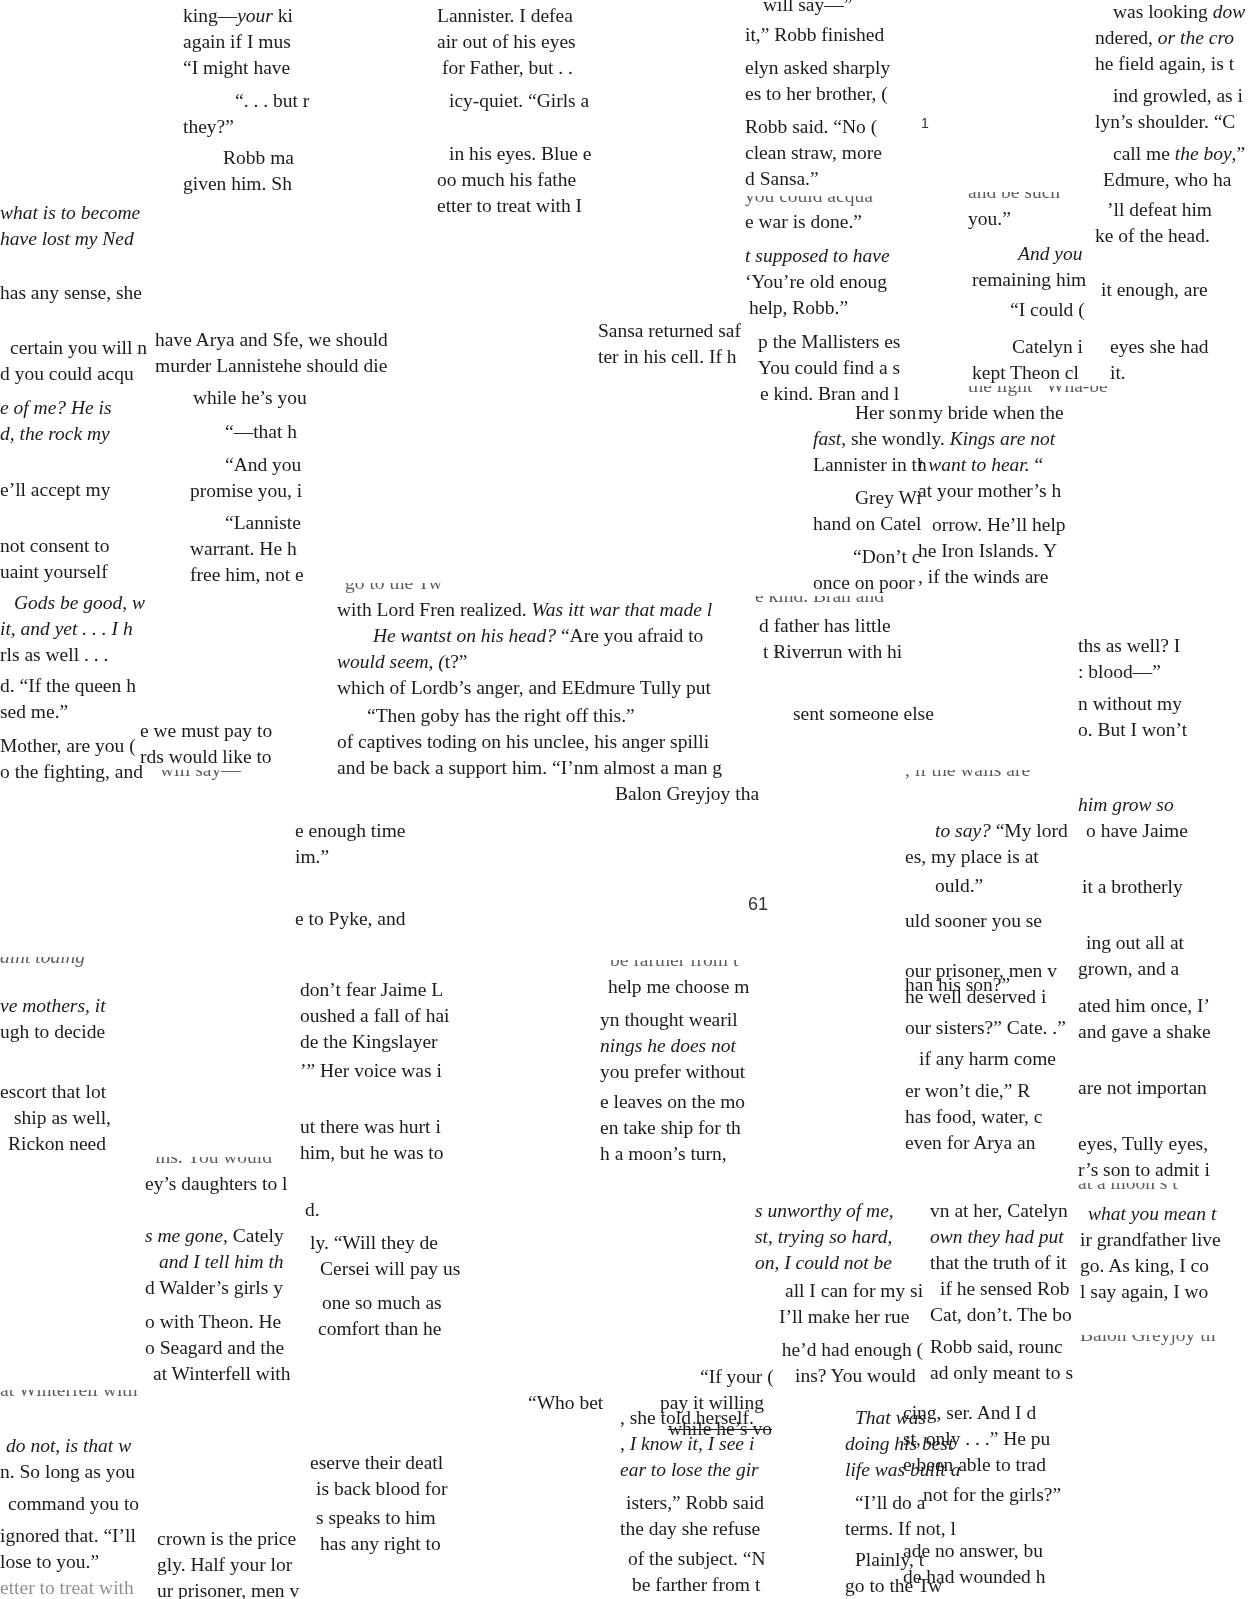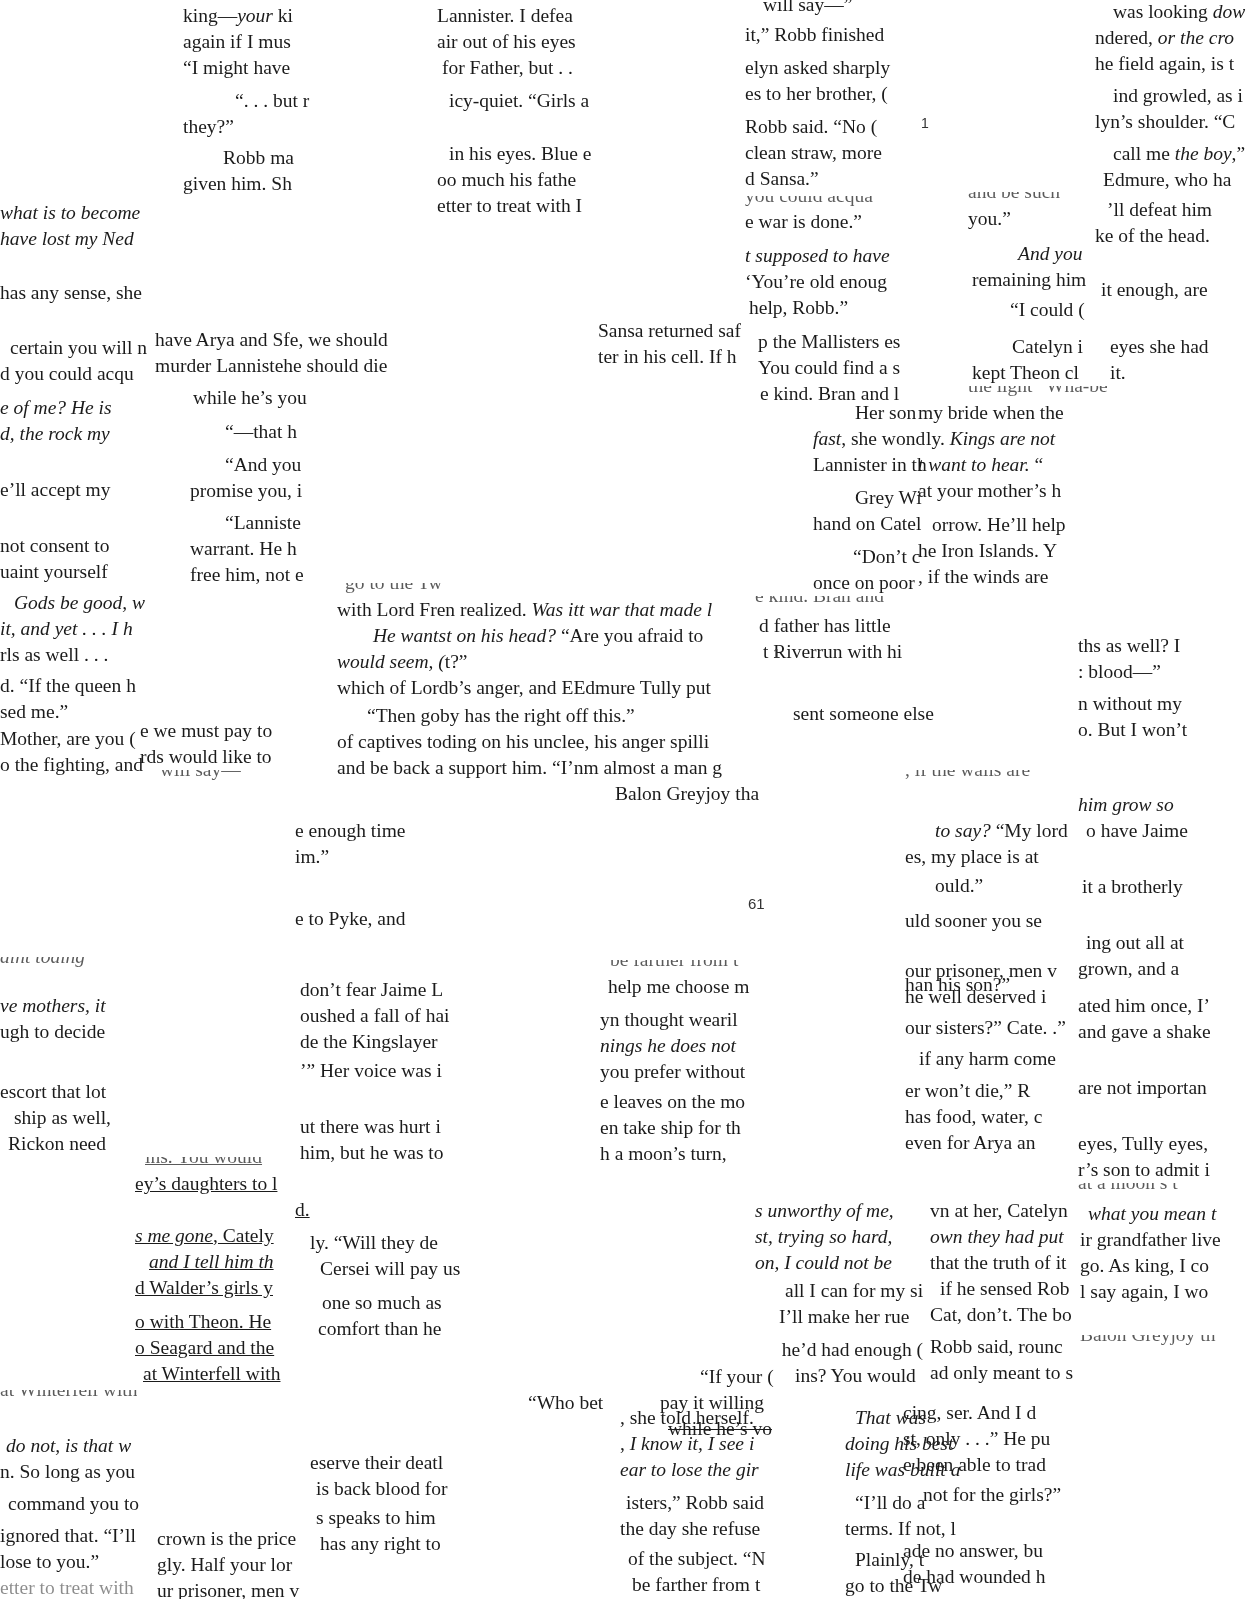--- a/index.html
+++ b/index.html
@@ -93,21 +93,21 @@
       <div class="line" style="margin-top: 8px;"><span class="t"><i>e of me? He is</i></span></div>
       <div class="line"><span class="t"><i>d, the rock my</i></span></div>
       <div class="line" style="margin-top: 30px;"><span class="t"><span>e’ll accept my</span></span></div>
       <div class="line" style="margin-top: 30px;"><span class="t"><span>not consent to</span></span></div>
       <div class="line"><span class="t"><span>uaint yourself</span></span></div>
       <div class="line" style="margin-left: 14px; margin-top: 5px;"><span class="t"><i>Gods be good, w</i></span></div>
       <div class="line"><span class="t"><i>it, and yet . . . I h</i></span></div>
       <div class="line"><span class="t"><span>rls as well . . .</span></span></div>
       <div class="line" style="margin-top: 5px;"><span class="t"><span>d. “If the queen h</span></span></div>
       <div class="line"><span class="t"><span>sed me.”</span></span></div>
-      <div class="line" style="margin-top: 1px;"><span class="t"><span>Mother, are you (</span></span></div>
+      <div class="line" style="margin-top: 8px;"><span class="t"><span>Mother, are you (</span></span></div>
       <div class="line"><span class="t"><span>o the fighting, and</span></span></div>
     </div>
     <div class="frag" style="left: 155px; top: 327px;">
       <div class="line"><span class="t"><span>have Arya and Sfe, we should</span></span></div>
       <div class="line"><span class="t"><span>murder Lannistehe should die</span></span></div>
       <div class="line" style="margin-left: 38px; margin-top: 6px;"><span class="t"><span>while he’s you</span></span></div>
       <div class="line" style="margin-left: 70px; margin-top: 8px;"><span class="t"><span>“—that h</span></span></div>
       <div class="line" style="margin-left: 70px; margin-top: 7px;"><span class="t"><span>“And you</span></span></div>
       <div class="line" style="margin-left: 35px;"><span class="t"><span>promise you, i</span></span></div>
       <div class="line" style="margin-left: 70px; margin-top: 6px;"><span class="t"><span>“Lanniste</span></span></div>
@@ -168,21 +168,21 @@
       <div class="line"><span class="t"><span>ths as well? I</span></span></div>
       <div class="line"><span class="t"><span>: blood—”</span></span></div>
       <div class="line" style="margin-top: 6px;"><span class="t"><span>n without my</span></span></div>
       <div class="line"><span class="t"><span>o. But I won’t</span></span></div>
     </div>
     <div class="frag" style="left: 295px; top: 818px;">
       <div class="line"><span class="t"><span>e enough time</span></span></div>
       <div class="line"><span class="t"><span>im.”</span></span></div>
       <div class="line" style="margin-top: 36px;"><span class="t"><span>e to Pyke, and</span></span></div>
     </div>
-    <div class="frag small" style="left: 748px; top: 896px; font-size: 15px;">
+    <div class="frag small" style="left: 748px; top: 896px; font-size: 18px;">
       <div class="line"><span class="t"><span>61</span></span></div>
     </div>
     <div class="frag" style="left: 905px; top: 770px;">
       <div class="line cut">
         <span class="t"><span>, if the walls are</span></span>
       </div>
       <div class="line" style="margin-left: 30px; margin-top: 36px;"><span class="t"><i>to say?</i><span> “My lord</span></span></div>
       <div class="line"><span class="t"><span>es, my place is at</span></span></div>
       <div class="line" style="margin-left: 30px; margin-top: 3px;"><span class="t"><span>ould.”</span></span></div>
       <div class="line" style="margin-top: 9px;"><span class="t"><span>uld sooner you se</span></span></div>
@@ -235,21 +235,21 @@
         <span class="t"><span>be farther from t</span></span>
       </div>
       <div class="line" style="margin-left: 8px; margin-top: 2px;"><span class="t"><span>help me choose m</span></span></div>
       <div class="line" style="margin-top: 7px;"><span class="t"><span>yn thought wearil</span></span></div>
       <div class="line"><span class="t"><i>nings he does not</i></span></div>
       <div class="line"><span class="t"><span>you prefer without</span></span></div>
       <div class="line" style="margin-top: 4px;"><span class="t"><span>e leaves on the mo</span></span></div>
       <div class="line"><span class="t"><span>en take ship for th</span></span></div>
       <div class="line"><span class="t"><span>h a moon’s turn,</span></span></div>
     </div>
-    <div class="frag" style="left: 135px; top: 1157px; text-decoration: underline;">
+    <div class="frag" style="left: 145px; top: 1157px;">
       <div class="line cut" style="margin-left: 10px;">
         <span class="t"><span>ins. You would</span></span>
       </div>
       <div class="line" style="margin-top: 2px;"><span class="t"><span>ey’s daughters to l</span></span></div>
       <div class="line" style="margin-left: 160px;"><span class="t"><span>d.</span></span></div>
       <div class="line"><span class="t"><i>s me gone</i><span>, Cately</span></span></div>
       <div class="line" style="margin-left: 14px;"><span class="t"><i>and I tell him th</i></span></div>
       <div class="line"><span class="t"><span>d Walder’s girls y</span></span></div>
       <div class="line" style="margin-top: 8px;"><span class="t"><span>o with Theon. He</span></span></div>
       <div class="line"><span class="t"><span>o Seagard and the</span></span></div>

